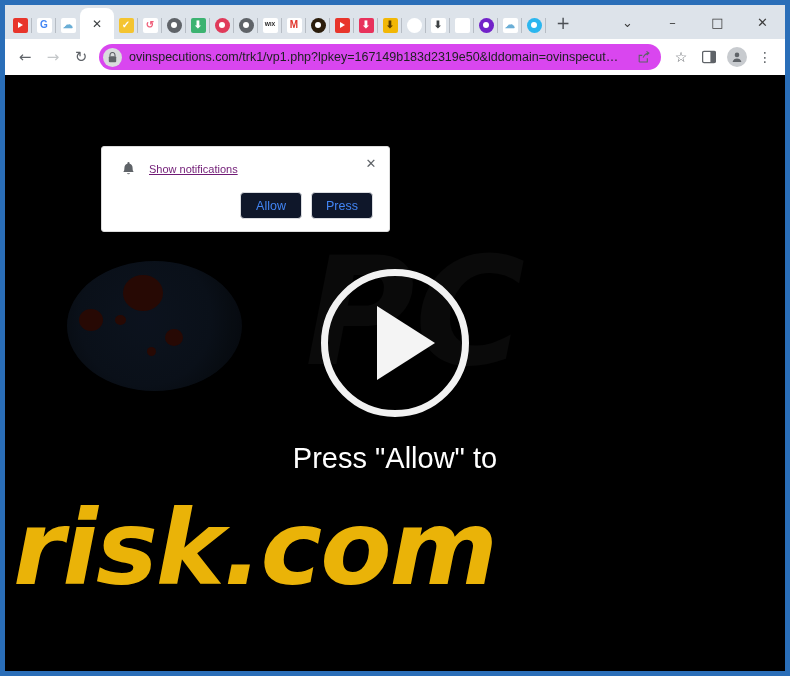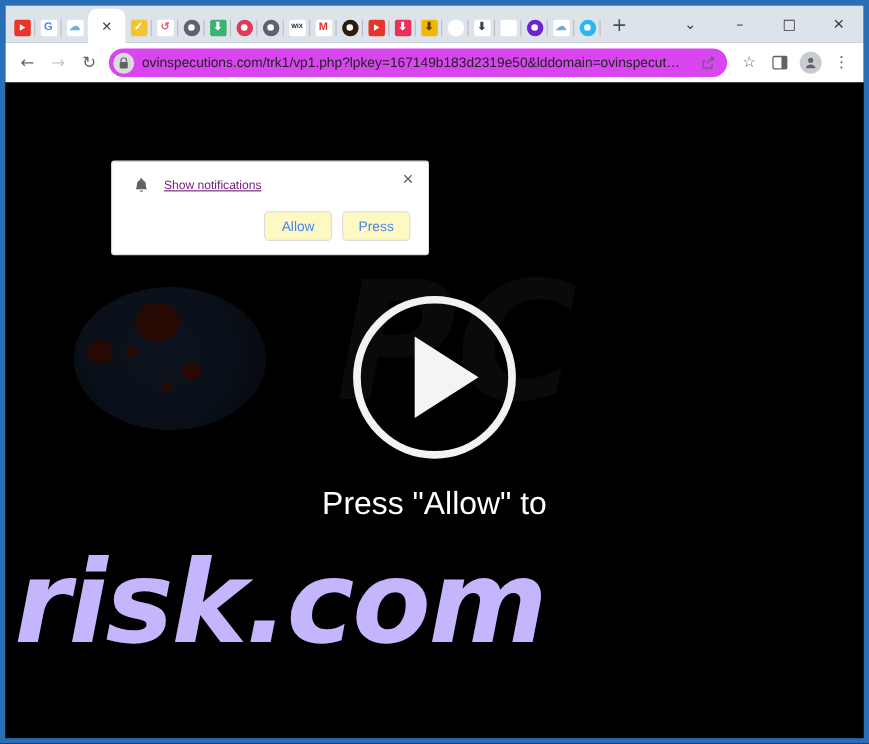--- a/index.html
+++ b/index.html
@@ -216,21 +216,21 @@
   }
   #wm-risk {
     position: absolute;
     left: 8px;
     top: 412px;
     font-family: "DejaVu Sans", sans-serif;
     font-style: italic;
     font-weight: bold;
     font-size: 104px;
     letter-spacing: -2px;
-    color: #c4b5fd;
+    color: #eab308;
     white-space: nowrap;
     user-select: none;
   }
   #wm-top {
     position: absolute;
     left: 300px;
     top: 150px;
     font-family: "DejaVu Sans", sans-serif;
     font-style: italic;
     font-weight: bold;
@@ -322,21 +322,21 @@
   #perm-actions {
     display: flex;
     justify-content: flex-end;
     gap: 9px;
   }
   .perm-btn {
     min-width: 62px;
     height: 27px;
     border: 1px solid #dadce0;
     border-radius: 4px;
-    background: #fef9c3;
+    background: #0f172a;
     color: #4285f4;
     font-size: 12.5px;
     display: flex;
     align-items: center;
     justify-content: center;
     font-family: "Liberation Sans", sans-serif;
     padding: 0 12px;
     box-sizing: border-box;
   }
 </style>

